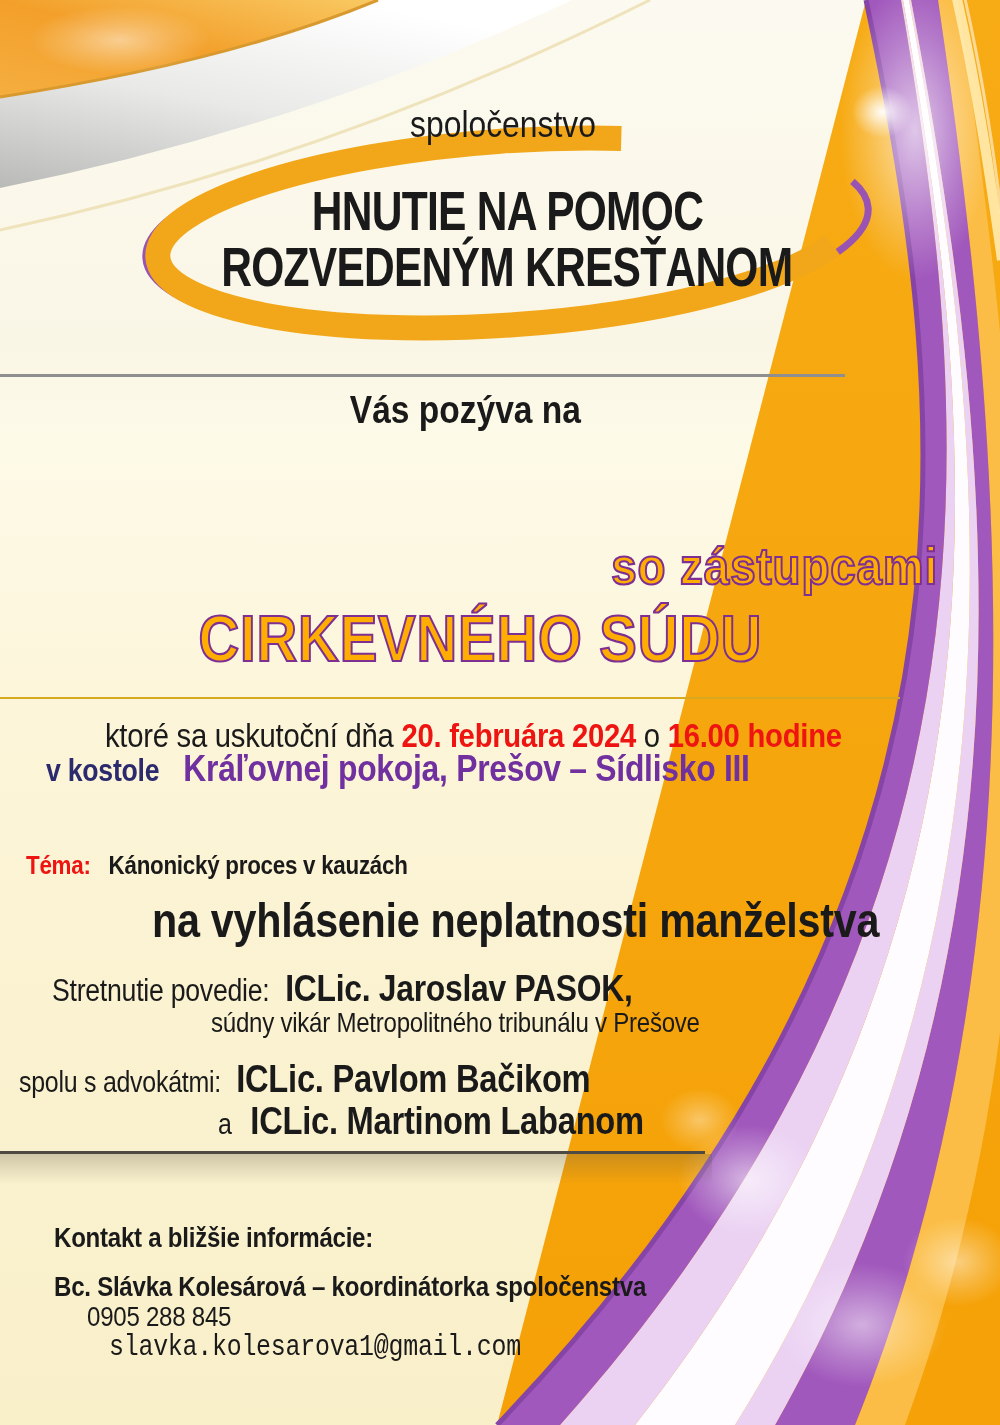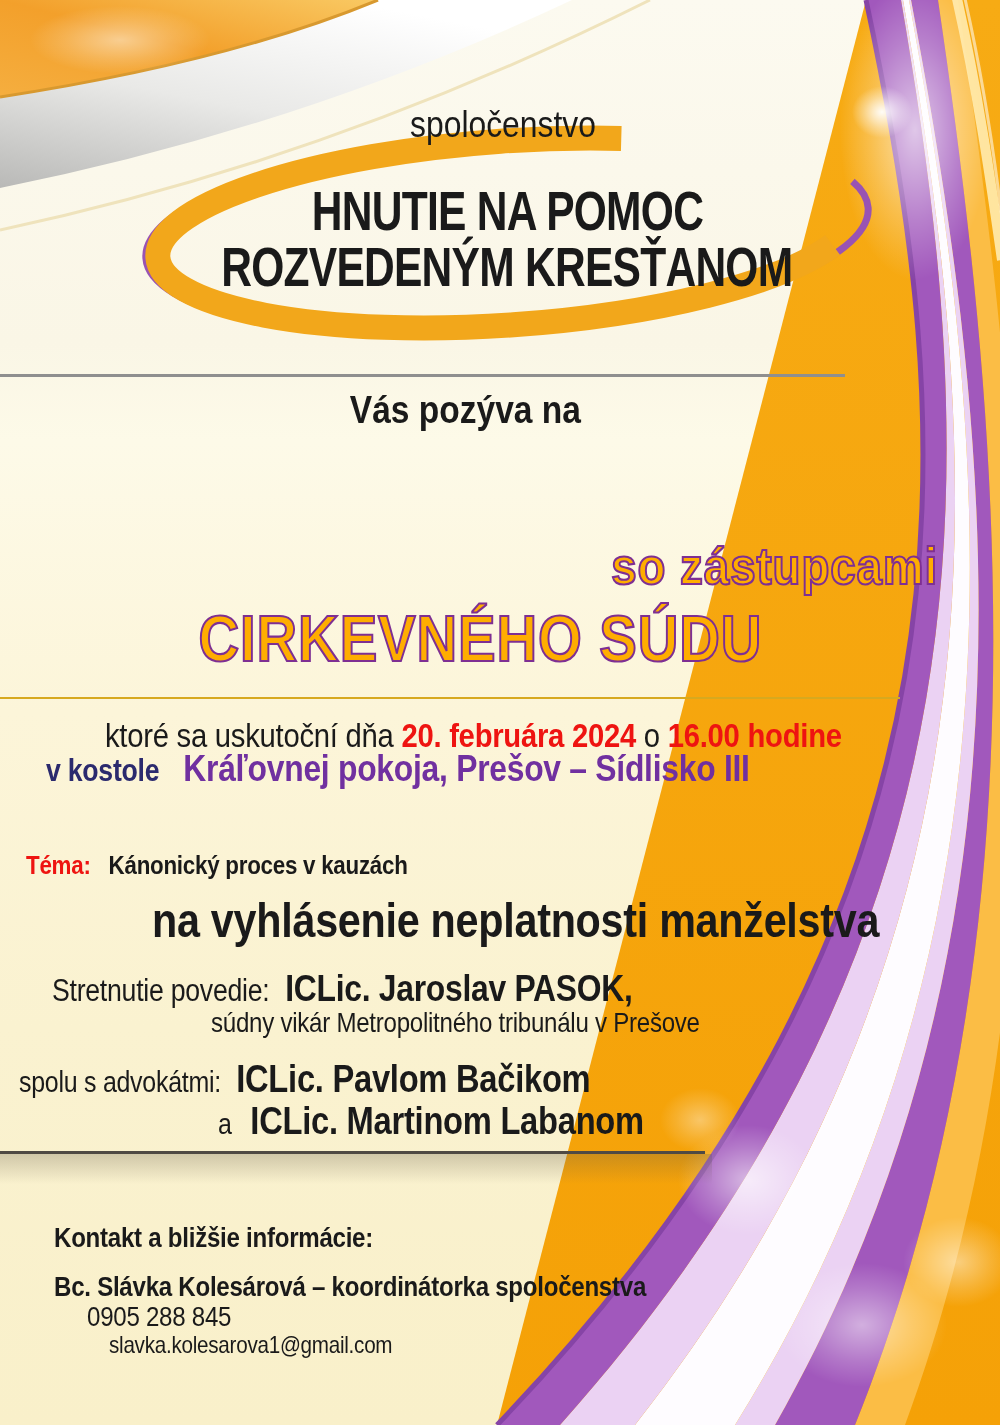--- a/index.html
+++ b/index.html
@@ -53,21 +53,21 @@
   .adv-name2{font-size:38px;font-weight:bold;margin-left:14px;}
 
   .divider2{position:absolute;top:1151px;left:0;width:705px;height:3px;background:#4f4a44;}
   .divider2-shadow{position:absolute;top:1154px;left:0;width:712px;height:30px;
     background:linear-gradient(180deg,rgba(100,90,70,.28),rgba(100,90,70,0));}
 
   .contact-block{letter-spacing:-.3px;margin-left:46px;}
   .contact-heading{top:1222px;left:8px;font-size:28px;font-weight:bold;}
   .contact-person{top:1271px;left:8px;font-size:28px;font-weight:bold;}
   .contact-phone{top:1301px;left:41px;font-size:28px;}
-  .contact-email{top:1331px;left:63px;font-size:24px;}
+  .contact-email{top:1331px;left:63px;font-size:29px;font-family:Liberation Mono, monospace;}
 </style>
 </head>
 <body>
 
 <div class="poster">
 
   <svg class="bg" viewBox="0 0 1000 1425" preserveAspectRatio="none" aria-hidden="true">
     <defs>
       <linearGradient id="silverGrad" x1="0" y1="1" x2="0.6" y2="0">
         <stop offset="0" stop-color="#b9b9b7"></stop>

